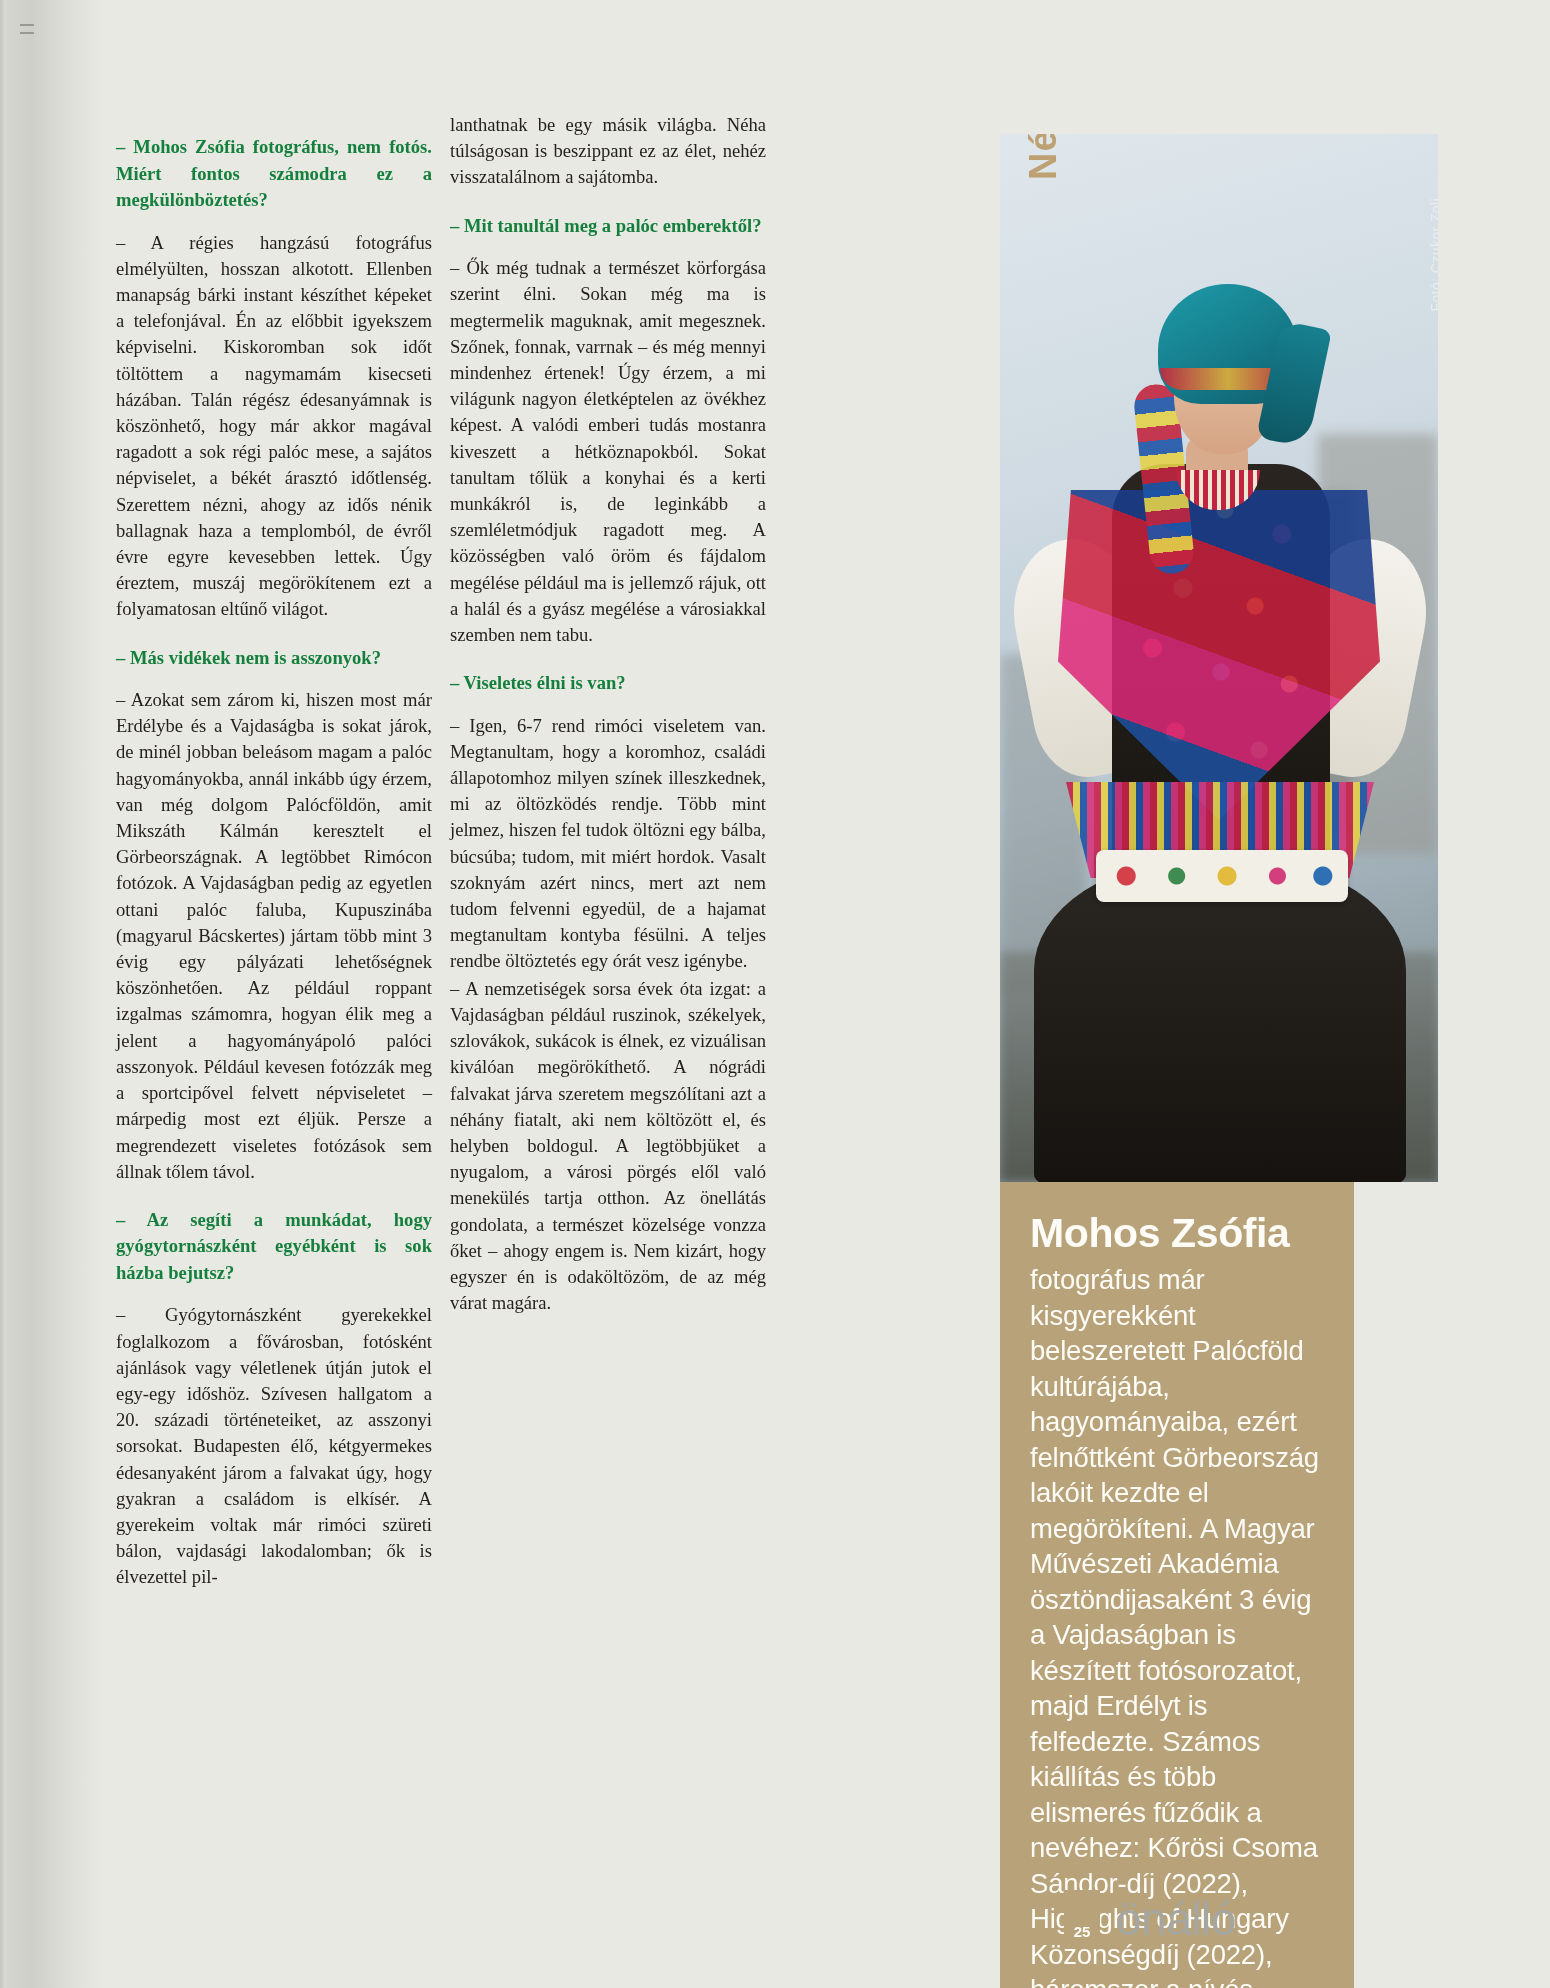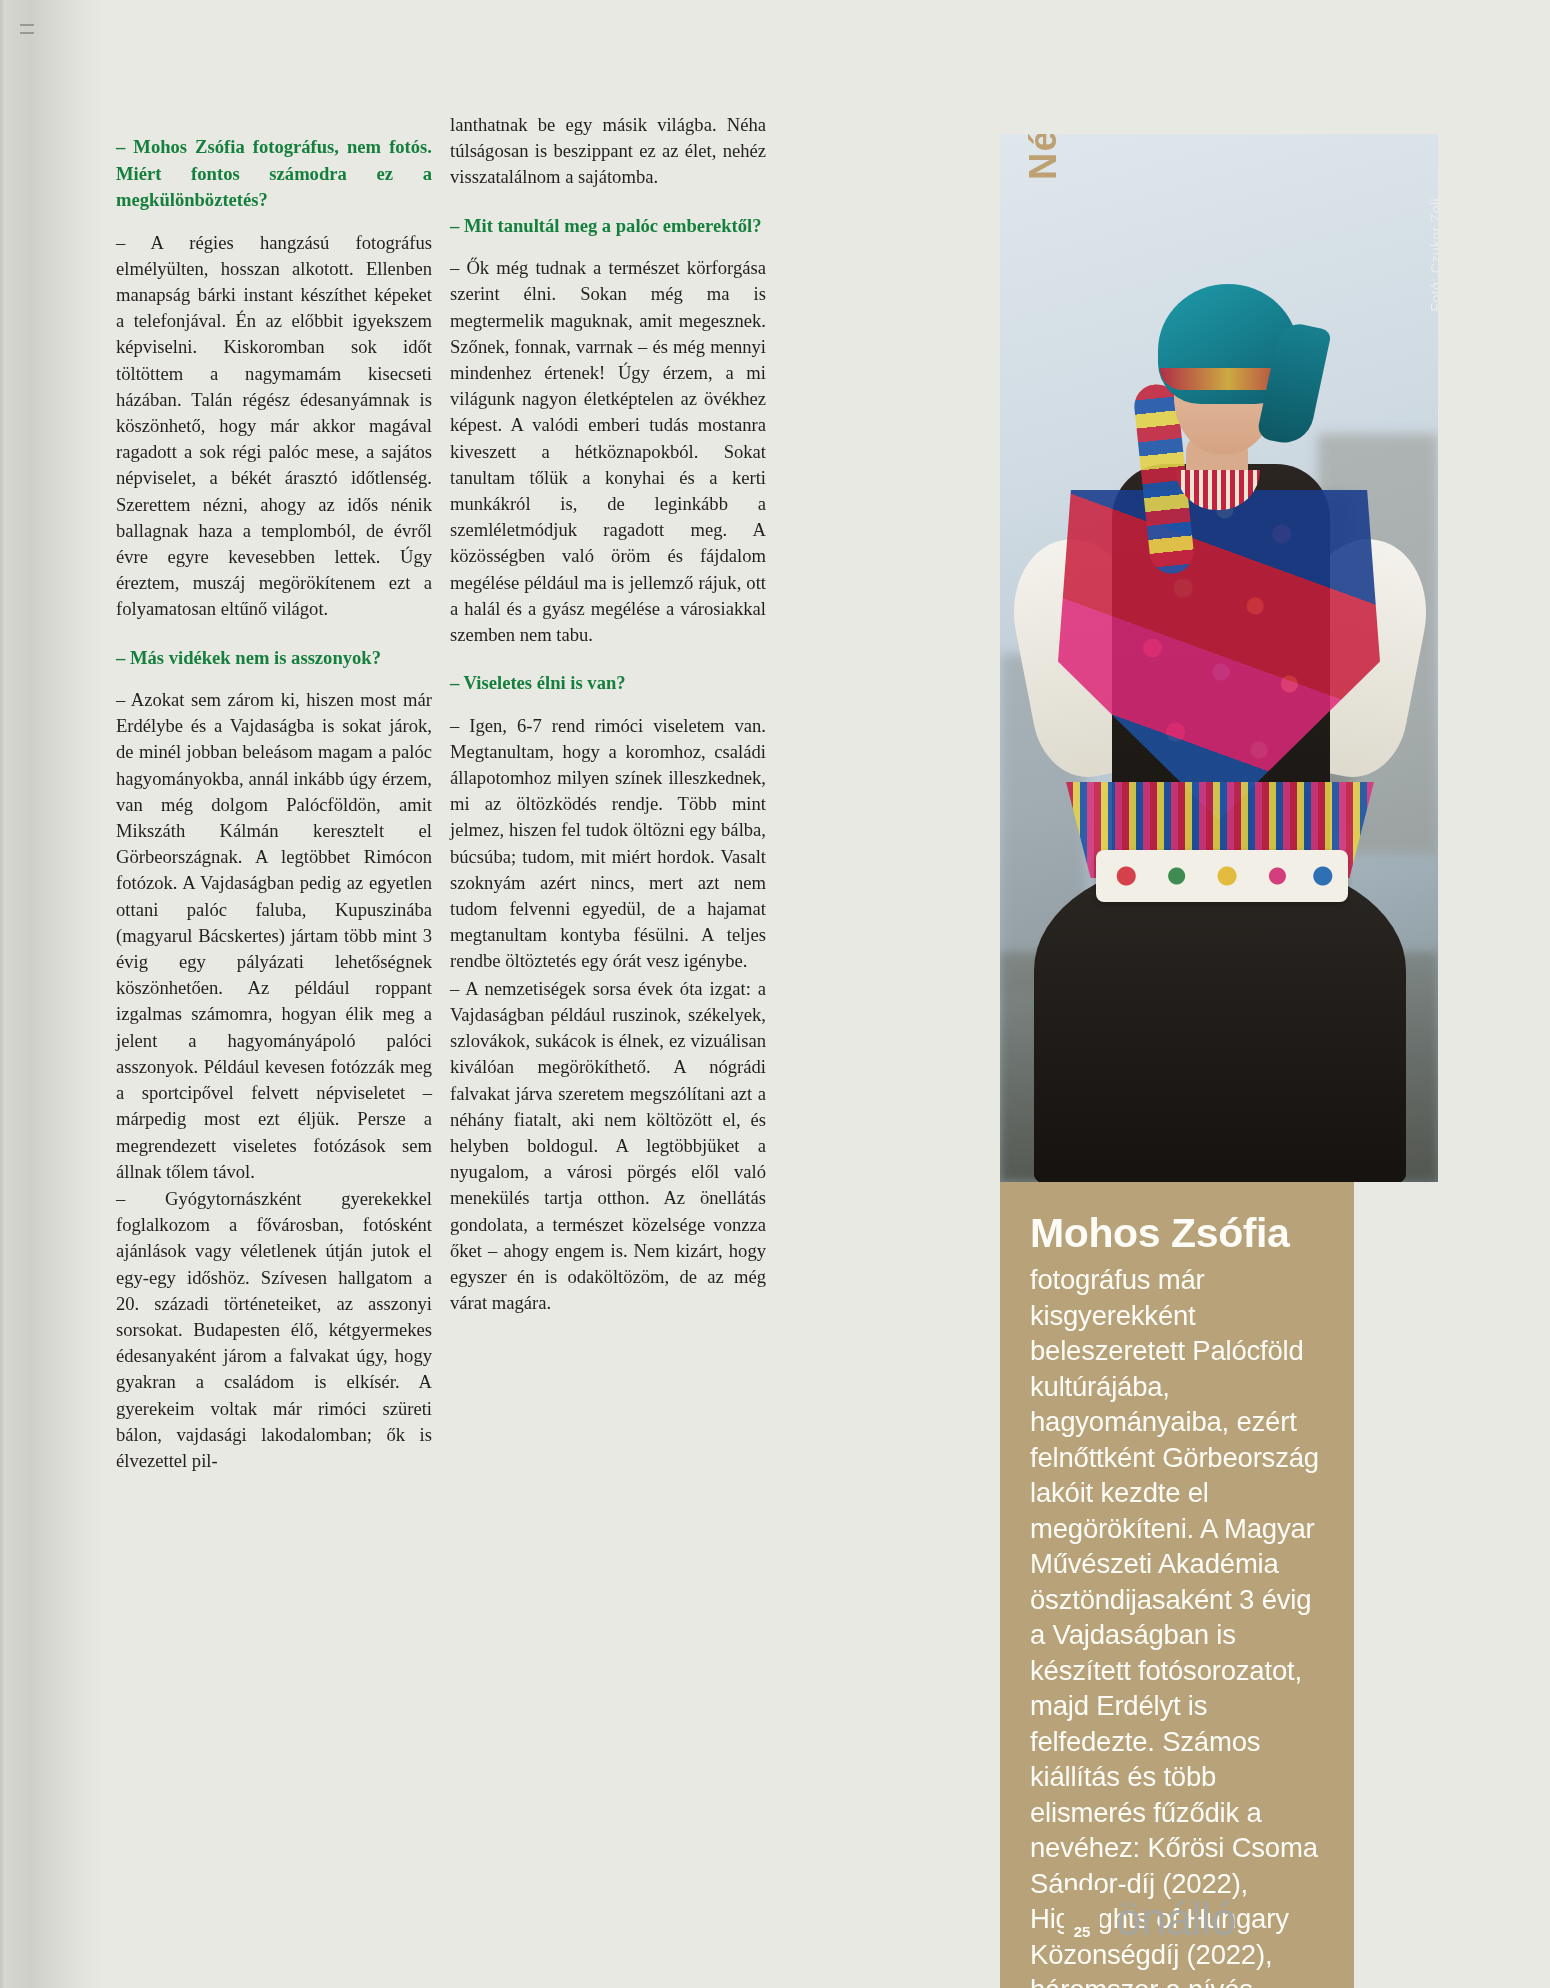--- a/index.html
+++ b/index.html
@@ -321,20 +321,21 @@
   <div class="corner-glyph">
     <i></i>
       <i></i>
   </div>
 
   <div class="col col-1">
     <p class="q">– Mohos Zsófia fotográfus, nem fotós. Miért fontos számodra ez a megkülönböztetés?</p>
     <p class="a">– A régies hangzású fotográfus elmélyülten, hosszan alkotott. Ellenben manapság bárki instant készíthet képeket a telefonjával. Én az előbbit igyekszem képviselni. Kiskoromban sok időt töltöttem a nagymamám kisecseti házában. Talán régész édesanyámnak is köszönhető, hogy már akkor magával ragadott a sok régi palóc mese, a sajátos népviselet, a békét árasztó időtlenség. Szerettem nézni, ahogy az idős nénik ballagnak haza a templomból, de évről évre egyre kevesebben lettek. Úgy éreztem, muszáj megörökítenem ezt a folyamatosan eltűnő világot.</p>
     <p class="q">– Más vidékek nem is asszonyok?</p>
     <p class="a">– Azokat sem zárom ki, hiszen most már Erdélybe és a Vajdaságba is sokat járok, de minél jobban beleásom magam a palóc hagyományokba, annál inkább úgy érzem, van még dolgom Palócföldön, amit Mikszáth Kálmán keresztelt el Görbeországnak. A legtöbbet Rimócon fotózok. A Vajdaságban pedig az egyetlen ottani palóc faluba, Kupuszinába (magyarul Bácskertes) jártam több mint 3 évig egy pályázati lehetőségnek köszönhetően. Az például roppant izgalmas számomra, hogyan élik meg a jelent a hagyományápoló palóci asszonyok. Például kevesen fotózzák meg a sportcipővel felvett népviseletet – márpedig most ezt éljük. Persze a megrendezett viseletes fotózások sem állnak tőlem távol.</p>
+    <p class="q">– Az segíti a munkádat, hogy gyógytornászként egyébként is sok házba bejutsz?</p>
     <p class="a">– Gyógytornászként gyerekekkel foglalkozom a fővárosban, fotósként ajánlások vagy véletlenek útján jutok el egy-egy időshöz. Szívesen hallgatom a 20. századi történeteiket, az asszonyi sorsokat. Budapesten élő, kétgyermekes édesanyaként járom a falvakat úgy, hogy gyakran a családom is elkísér. A gyerekeim voltak már rimóci szüreti bálon, vajdasági lakodalomban; ők is élvezettel pil-</p>
   </div>
 
   <div class="col col-2">
     <p class="a">lanthatnak be egy másik világba. Néha túlságosan is beszippant ez az élet, nehéz visszatalálnom a sajátomba.</p>
     <p class="q">– Mit tanultál meg a palóc emberektől?</p>
     <p class="a">– Ők még tudnak a természet körforgása szerint élni. Sokan még ma is megtermelik maguknak, amit megesznek. Szőnek, fonnak, varrnak – és még mennyi mindenhez értenek! Úgy érzem, a mi világunk nagyon életképtelen az övékhez képest. A valódi emberi tudás mostanra kiveszett a hétköznapokból. Sokat tanultam tőlük a konyhai és a kerti munkákról is, de leginkább a szemléletmódjuk ragadott meg. A közösségben való öröm és fájdalom megélése például ma is jellemző rájuk, ott a halál és a gyász megélése a városiakkal szemben nem tabu.</p>
     <p class="q">– Viseletes élni is van?</p>
     <p class="a">– Igen, 6-7 rend rimóci viseletem van. Megtanultam, hogy a koromhoz, családi állapotomhoz milyen színek illeszkednek, mi az öltözködés rendje. Több mint jelmez, hiszen fel tudok öltözni egy bálba, búcsúba; tudom, mit miért hordok. Vasalt szoknyám azért nincs, mert azt nem tudom felvenni egyedül, de a hajamat megtanultam kontyba fésülni. A teljes rendbe öltöztetés egy órát vesz igénybe.</p>
     <p class="a">– A nemzetiségek sorsa évek óta izgat: a Vajdaságban például ruszinok, székelyek, szlovákok, sukácok is élnek, ez vizuálisan kiválóan megörökíthető. A nógrádi falvakat járva szeretem megszólítani azt a néhány fiatalt, aki nem költözött el, és helyben boldogul. A legtöbbjüket a nyugalom, a városi pörgés elől való menekülés tartja otthon. Az önellátás gondolata, a természet közelsége vonzza őket – ahogy engem is. Nem kizárt, hogy egyszer én is odaköltözöm, de az még várat magára.</p>

